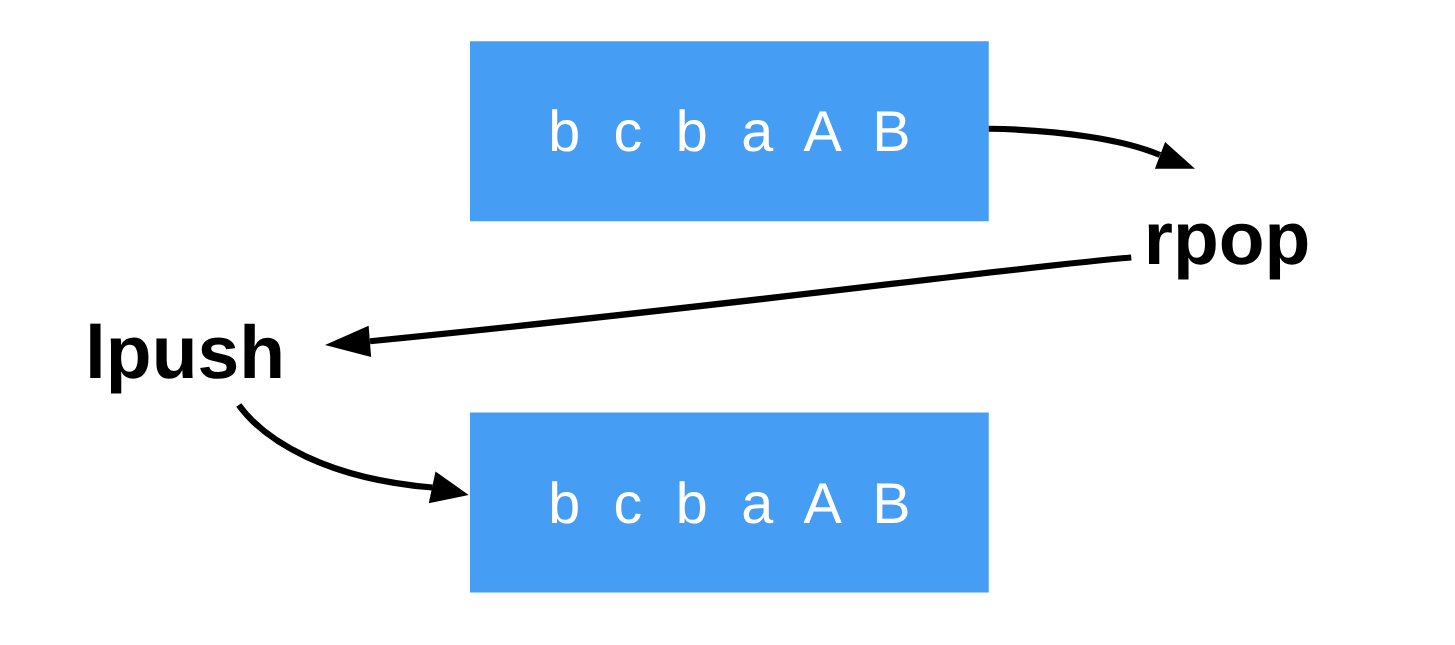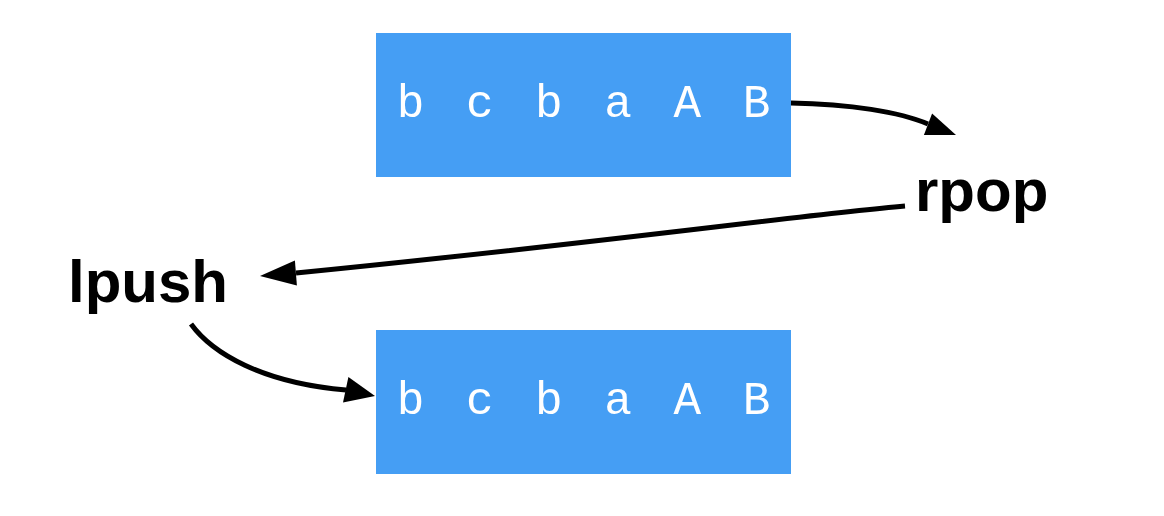--- a/index.html
+++ b/index.html
@@ -16,21 +16,20 @@
     overflow: hidden;
   }
   .list-box {
     position: absolute;
     width: 415px;
     height: 144px;
     background: #459ef4;
     display: flex;
     align-items: center;
     justify-content: center;
-    font-family: Liberation Mono, monospace;
   }
   .list-box.top { left: 376px; top: 33px; }
   .list-box.bottom { left: 376px; top: 330px; }
   .list-value {
     color: #ffffff;
     font-size: 46px;
     font-weight: 400;
     letter-spacing: 7px;
     white-space: pre;
     text-indent: 7px; 

